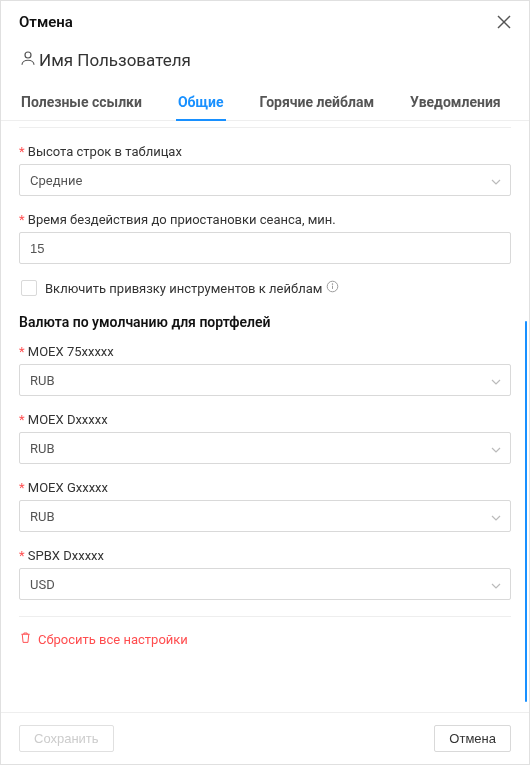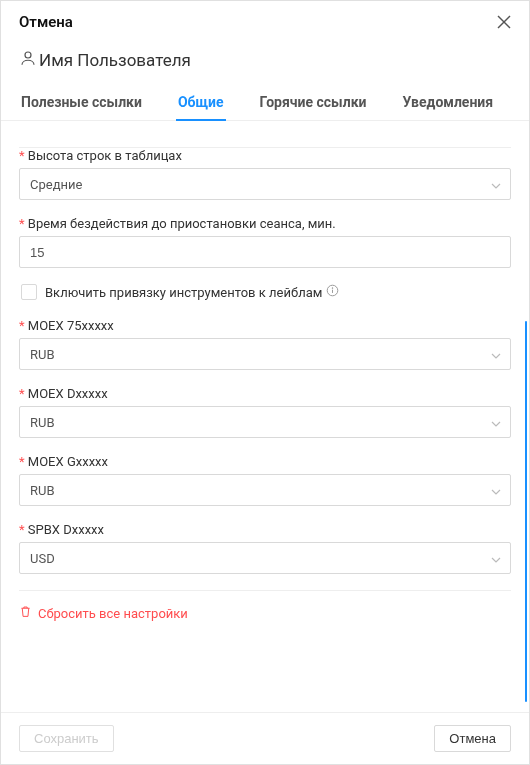--- a/index.html
+++ b/index.html
@@ -83,21 +83,21 @@
       background: #1890ff;
     }
     .content {
       flex: 1;
       overflow-y: auto;
       padding: 6px 18px 16px 18px;
       position: relative;
     }
     .content-inner {
       border-top: 1px solid #eee;
-      margin-top: 20px;
+      padding-top: 16px;
     }
     .scroll-indicator {
       position: absolute;
       right: 2px;
       top: 200px;
       bottom: 10px;
       width: 2px;
       background: #1890ff;
       border-radius: 1px;
     }
@@ -229,21 +229,21 @@
         <circle cx="12" cy="8" r="4"></circle>
         <path d="M4 21c0-4 4-6 8-6s8 2 8 6"></path>
       </svg>
     </span>
     <span class="user-name">Имя Пользователя</span>
   </div>
 
   <div class="tabs">
     <div class="tab">Полезные ссылки</div>
     <div class="tab active">Общие</div>
-    <div class="tab">Горячие ссылки</div>
+    <div class="tab">Горячие лейблам</div>
     <div class="tab">Уведомления</div>
   </div>
 
   <div class="content">
     <div class="content-inner">
 
       <div class="form-group">
         <label class="form-label required">Высота строк в таблицах</label>
         <div class="select-wrapper">
           <div class="select">
@@ -269,20 +269,21 @@
           <span class="info-icon">
             <svg width="13" height="13" viewBox="0 0 16 16" fill="none" stroke="currentColor" stroke-width="1.2">
               <circle cx="8" cy="8" r="6.5"></circle>
               <line x1="8" y1="7" x2="8" y2="11"></line>
               <circle cx="8" cy="5" r="0.5" fill="currentColor"></circle>
             </svg>
           </span>
         </span>
       </div>
 
+      <div class="section-title">Валюта по умолчанию для портфелей</div>
 
       <div class="form-group">
         <label class="form-label required">MOEX 75xxxxx</label>
         <div class="select-wrapper">
           <div class="select">
             <span>RUB</span>
           </div>
           <span class="select-chevron">
             <svg width="10" height="6" viewBox="0 0 10 6" fill="none" stroke="currentColor" stroke-width="1.2">
                 <path d="M1 1l4 4 4-4"></path>

